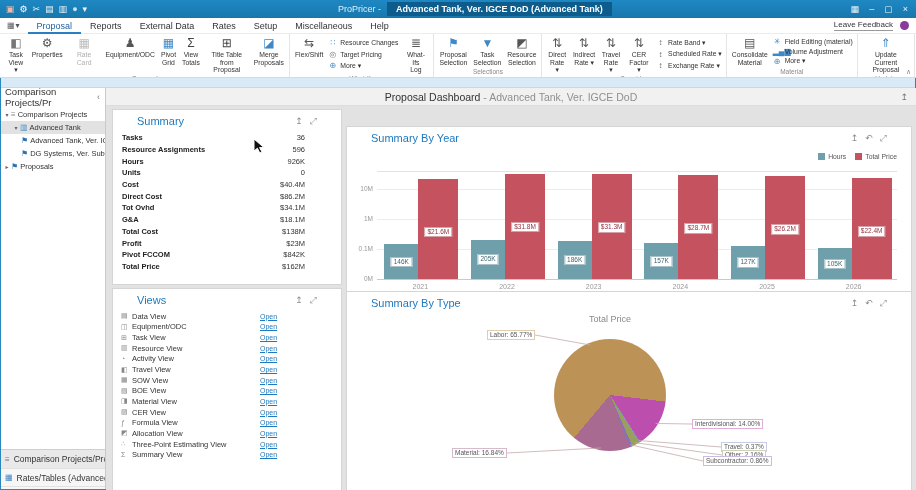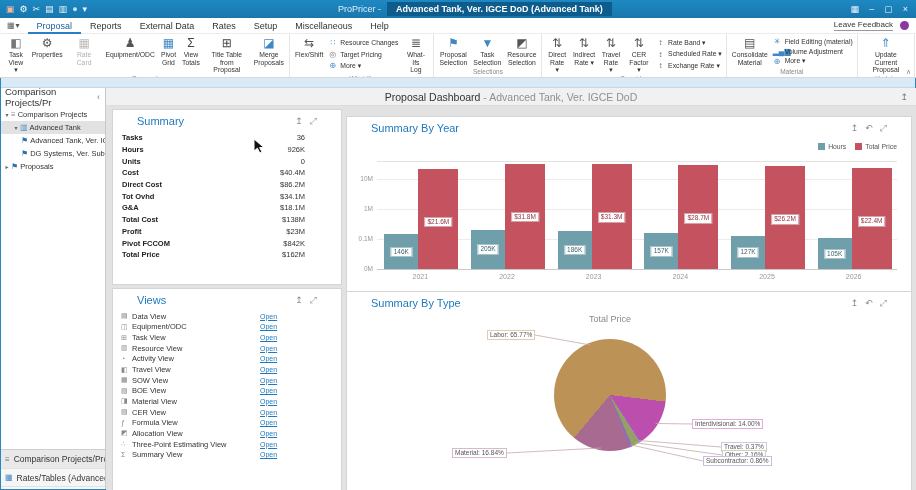--- a/index.html
+++ b/index.html
@@ -64,21 +64,21 @@
 .doctab .tabico{color:#3f87c5;font-size:7px}
 .doctab .tabclose{color:#888;font-size:7px;margin-left:3px}
 .docheader{height:18px;background:#f1f1f1;border-bottom:1px solid #ddd;display:flex;align-items:center;justify-content:center;font-size:10.5px;position:relative}
 #dh-title{color:#333}
 #dh-sub{color:#8f8f8f;white-space:pre}
 #dh-share{position:absolute;right:8px;color:#777;font-size:9px}
 .panels{flex:1;position:relative;background:#e2e2e2;overflow:hidden}
 .panel{position:absolute;background:#fff;border:1px solid #d5d5d5;overflow:hidden}
 #p-summary{left:6px;top:3px;width:230px;height:176px}
 #p-views{left:6px;top:182px;width:230px;height:210px}
-#p-sby{left:240px;top:10px;width:566px;height:179px}
+#p-sby{left:240px;top:20px;width:566px;height:179px}
 #p-sbt{left:240px;top:185px;width:566px;height:210px}
 .ptitle{height:22px;display:flex;align-items:center;justify-content:space-between;padding:0 24px;position:relative;z-index:5}
 .pt-text{color:#1e79be;font-size:11px}
 .pt-icons{display:flex;gap:7px;color:#8a8a8a;font-size:9px}
 .pic{cursor:default}
 
 .srow{display:flex;justify-content:space-between;align-items:center;height:11.7px;padding:0 36px 0 9px;font-size:7.5px}
 .sl{font-weight:bold;color:#222}
 .sv{color:#333}
 
@@ -393,20 +393,24 @@
             <span class="pt-text">Summary</span>
             <span class="pt-icons">
               <span class="pic">↥</span>
               <span class="pic">⤢</span>
             </span>
           </div>
           <div id="summary-body">
               <div class="srow">
                 <span class="sl">Tasks</span>
                 <span class="sv">36</span>
+              </div>
+              <div class="srow">
+                <span class="sl">Resource Assignments</span>
+                <span class="sv">596</span>
               </div>
               <div class="srow">
                 <span class="sl">Hours</span>
                 <span class="sv">926K</span>
               </div>
               <div class="srow">
                 <span class="sl">Units</span>
                 <span class="sv">0</span>
               </div>
               <div class="srow">

